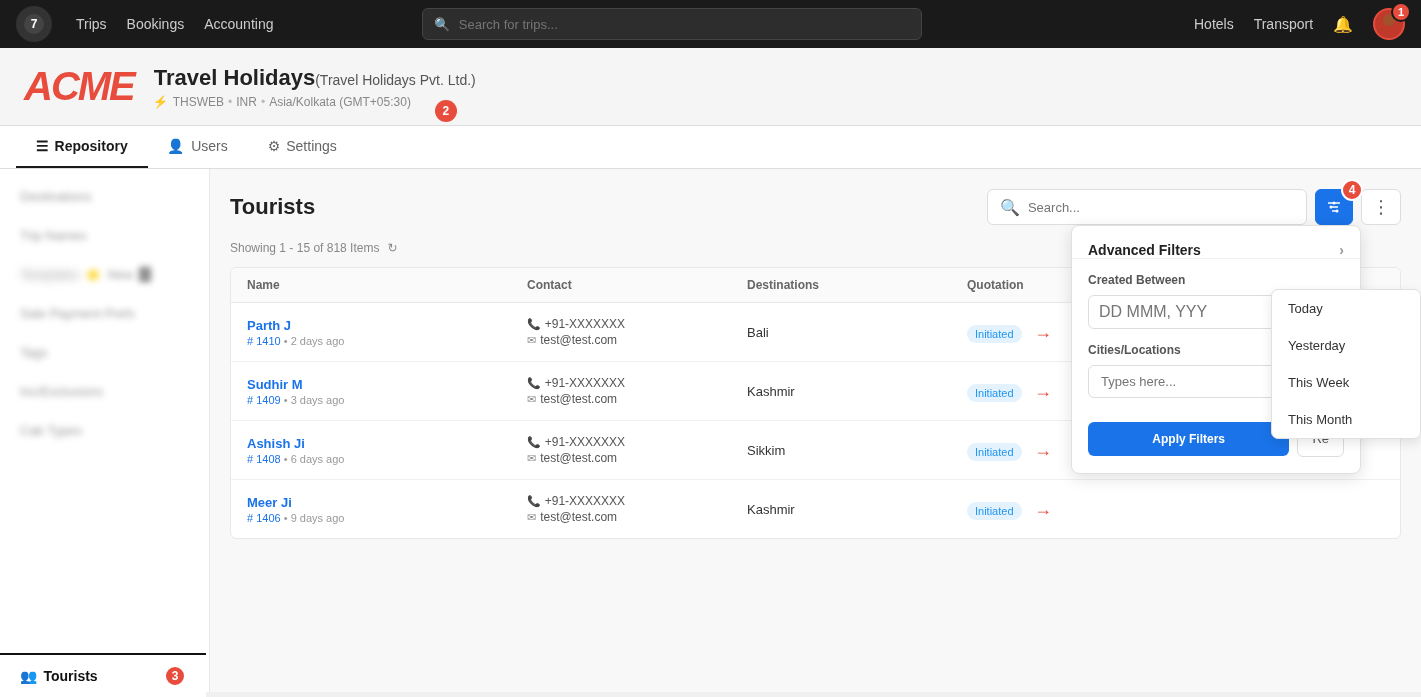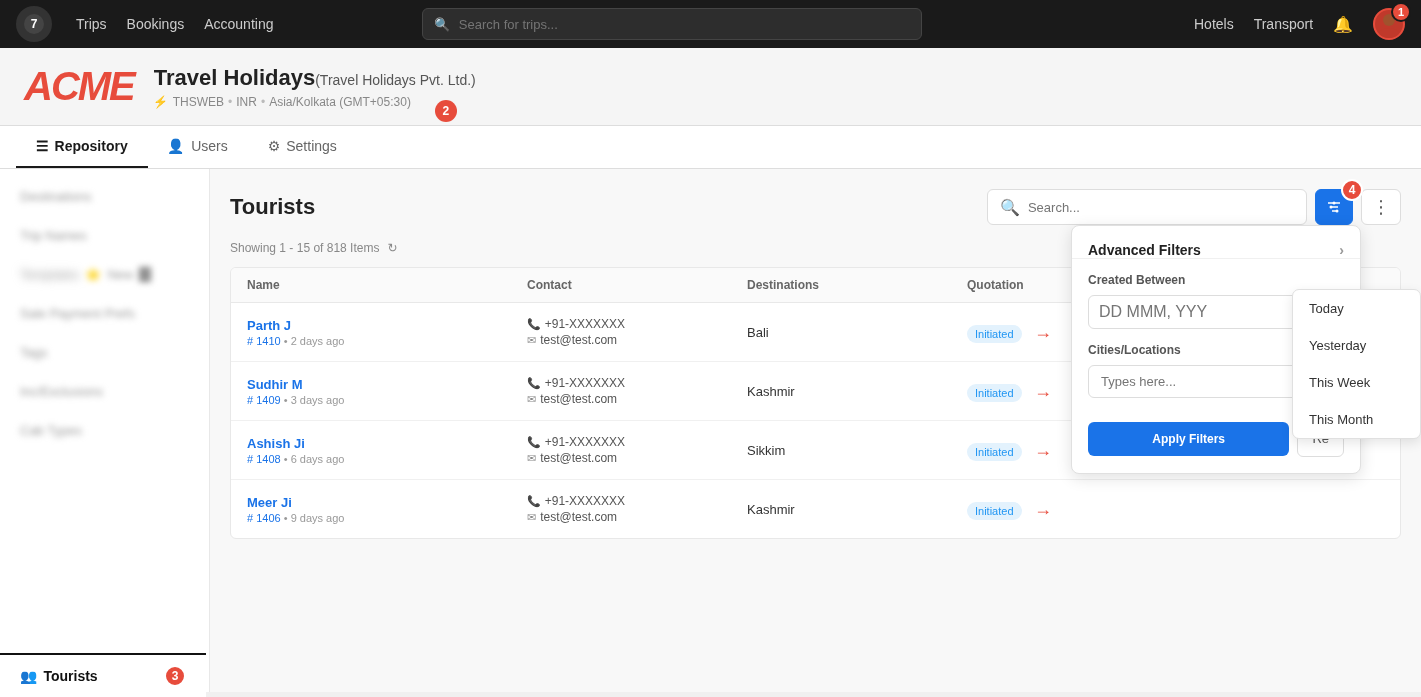--- a/index.html
+++ b/index.html
@@ -262,21 +262,21 @@
       background: white; color: #555;
       border: 1px solid #ddd; border-radius: 6px;
       padding: 10px 14px;
       font-size: 13px; cursor: pointer;
     }
 
     
     .date-dropdown {
       position: absolute;
       top: 56px; right: 0;
-      width: 129px;
+      width: 150px;
       background: white;
       border: 1px solid #e0e0e0;
       border-radius: 7px;
       box-shadow: 0 4px 12px rgba(0,0,0,0.1);
       z-index: 200;
       overflow: hidden;
     }
     .dropdown-item {
       padding: 11px 16px;
       font-size: 13px; color: #333;

